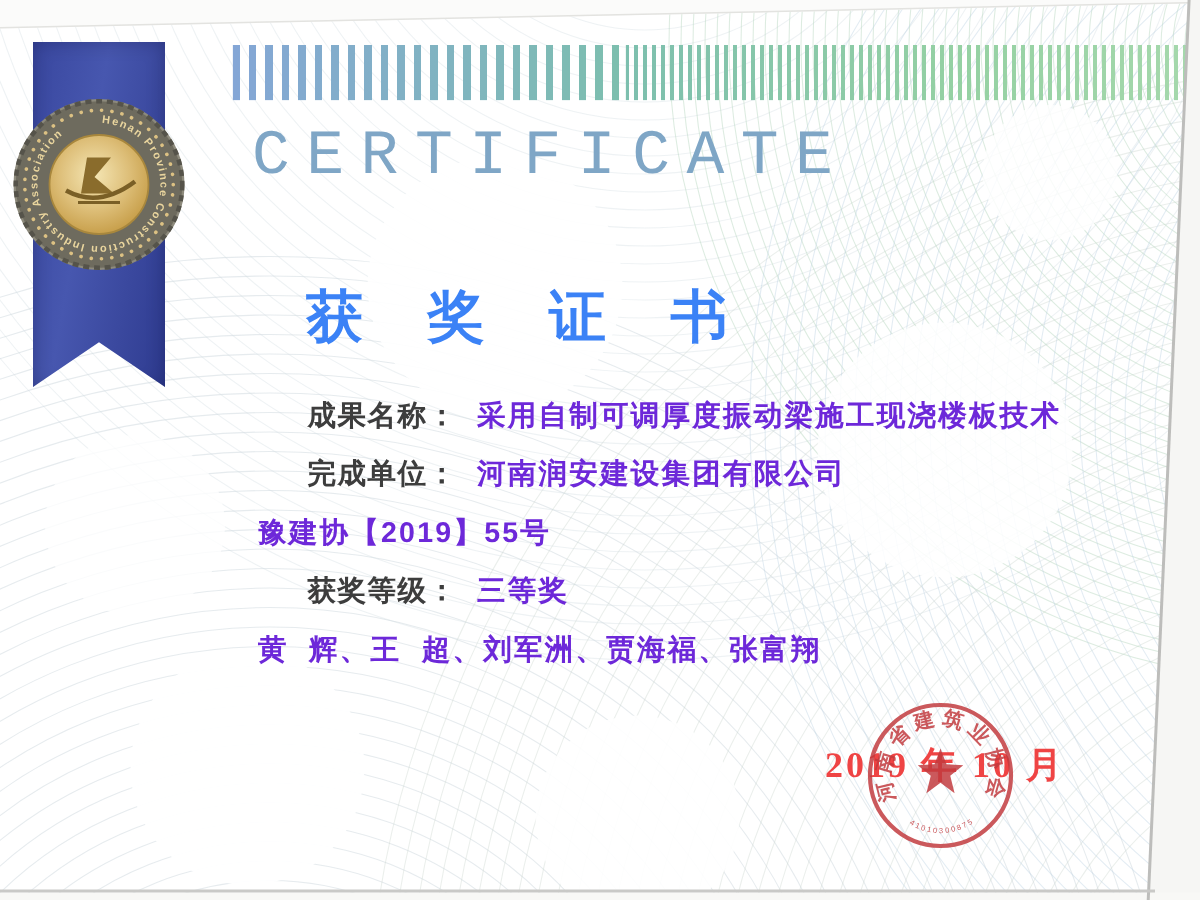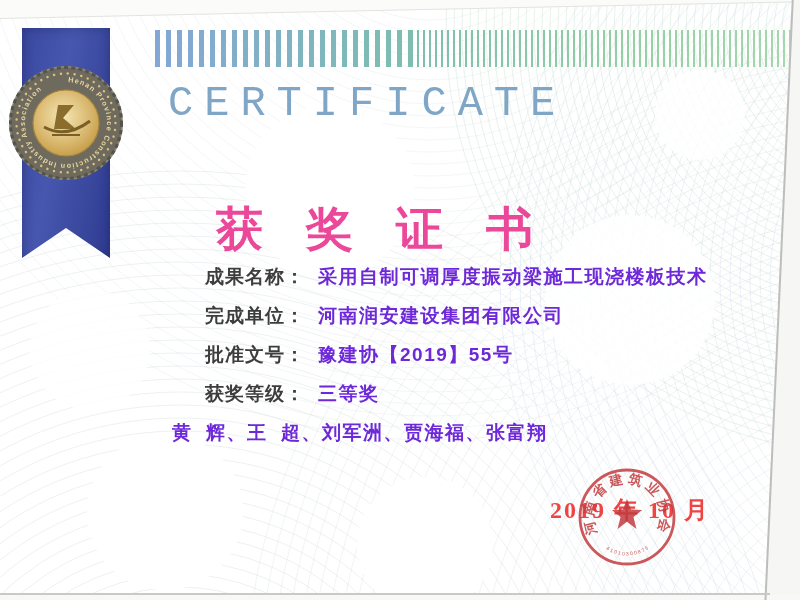--- a/index.html
+++ b/index.html
@@ -32,23 +32,23 @@
     position:absolute;left:168px;top:80px;margin:0;z-index:3;
     font-size:42px;font-weight:400;letter-spacing:11px;
     color:#7fa6c6;white-space:pre;font-family:Liberation Mono, monospace;
   }
   .title-cn{
     position:absolute;left:170px;top:134px;margin:0;z-index:3;
     font-size:37px;font-weight:700;letter-spacing:1px;
     color:#24407e;white-space:pre;
   }
   .subtitle-cn{
-    position:absolute;left:204px;top:186px;margin:12px;z-index:3;
-    font-size:47px;font-weight:700;letter-spacing:43px;
-    color:#ec4899;white-space:pre;
+    position:absolute;left:204px;top:186px;margin:0;z-index:3;
+    font-size:38px;font-weight:700;letter-spacing:43px;
+    color:#3b82f6;white-space:pre;
   }
   .fields{position:absolute;left:172px;top:264px;z-index:3;}
   .field-row{display:flex;align-items:flex-start;height:22px;margin-bottom:17px;}
   .field-label{
     width:113px;flex:none;
     font-size:19px;font-weight:700;color:#3d3d3d;letter-spacing:1px;white-space:pre;margin-left:33px;
   }
   .field-value{
     font-size:19px;font-weight:700;color:#6d28d9;letter-spacing:1.5px;white-space:pre;
   }
@@ -331,21 +331,20 @@
   <div class="fields">
     <div class="field-row">
       <span class="field-label">成果名称：</span>
       <span class="field-value">采用自制可调厚度振动梁施工现浇楼板技术</span>
     </div>
     <div class="field-row">
       <span class="field-label">完成单位：</span>
       <span class="field-value">河南润安建设集团有限公司</span>
     </div>
     <div class="field-row">
-      <span class="field-label">批准文号：</span>
       <span class="field-value">豫建协【2019】55号</span>
     </div>
     <div class="field-row">
       <span class="field-label">获奖等级：</span>
       <span class="field-value">三等奖</span>
     </div>
     <div class="field-row">
       <span class="field-value">黄  辉、王  超、刘军洲、贾海福、张富翔</span>
     </div>
   </div>

